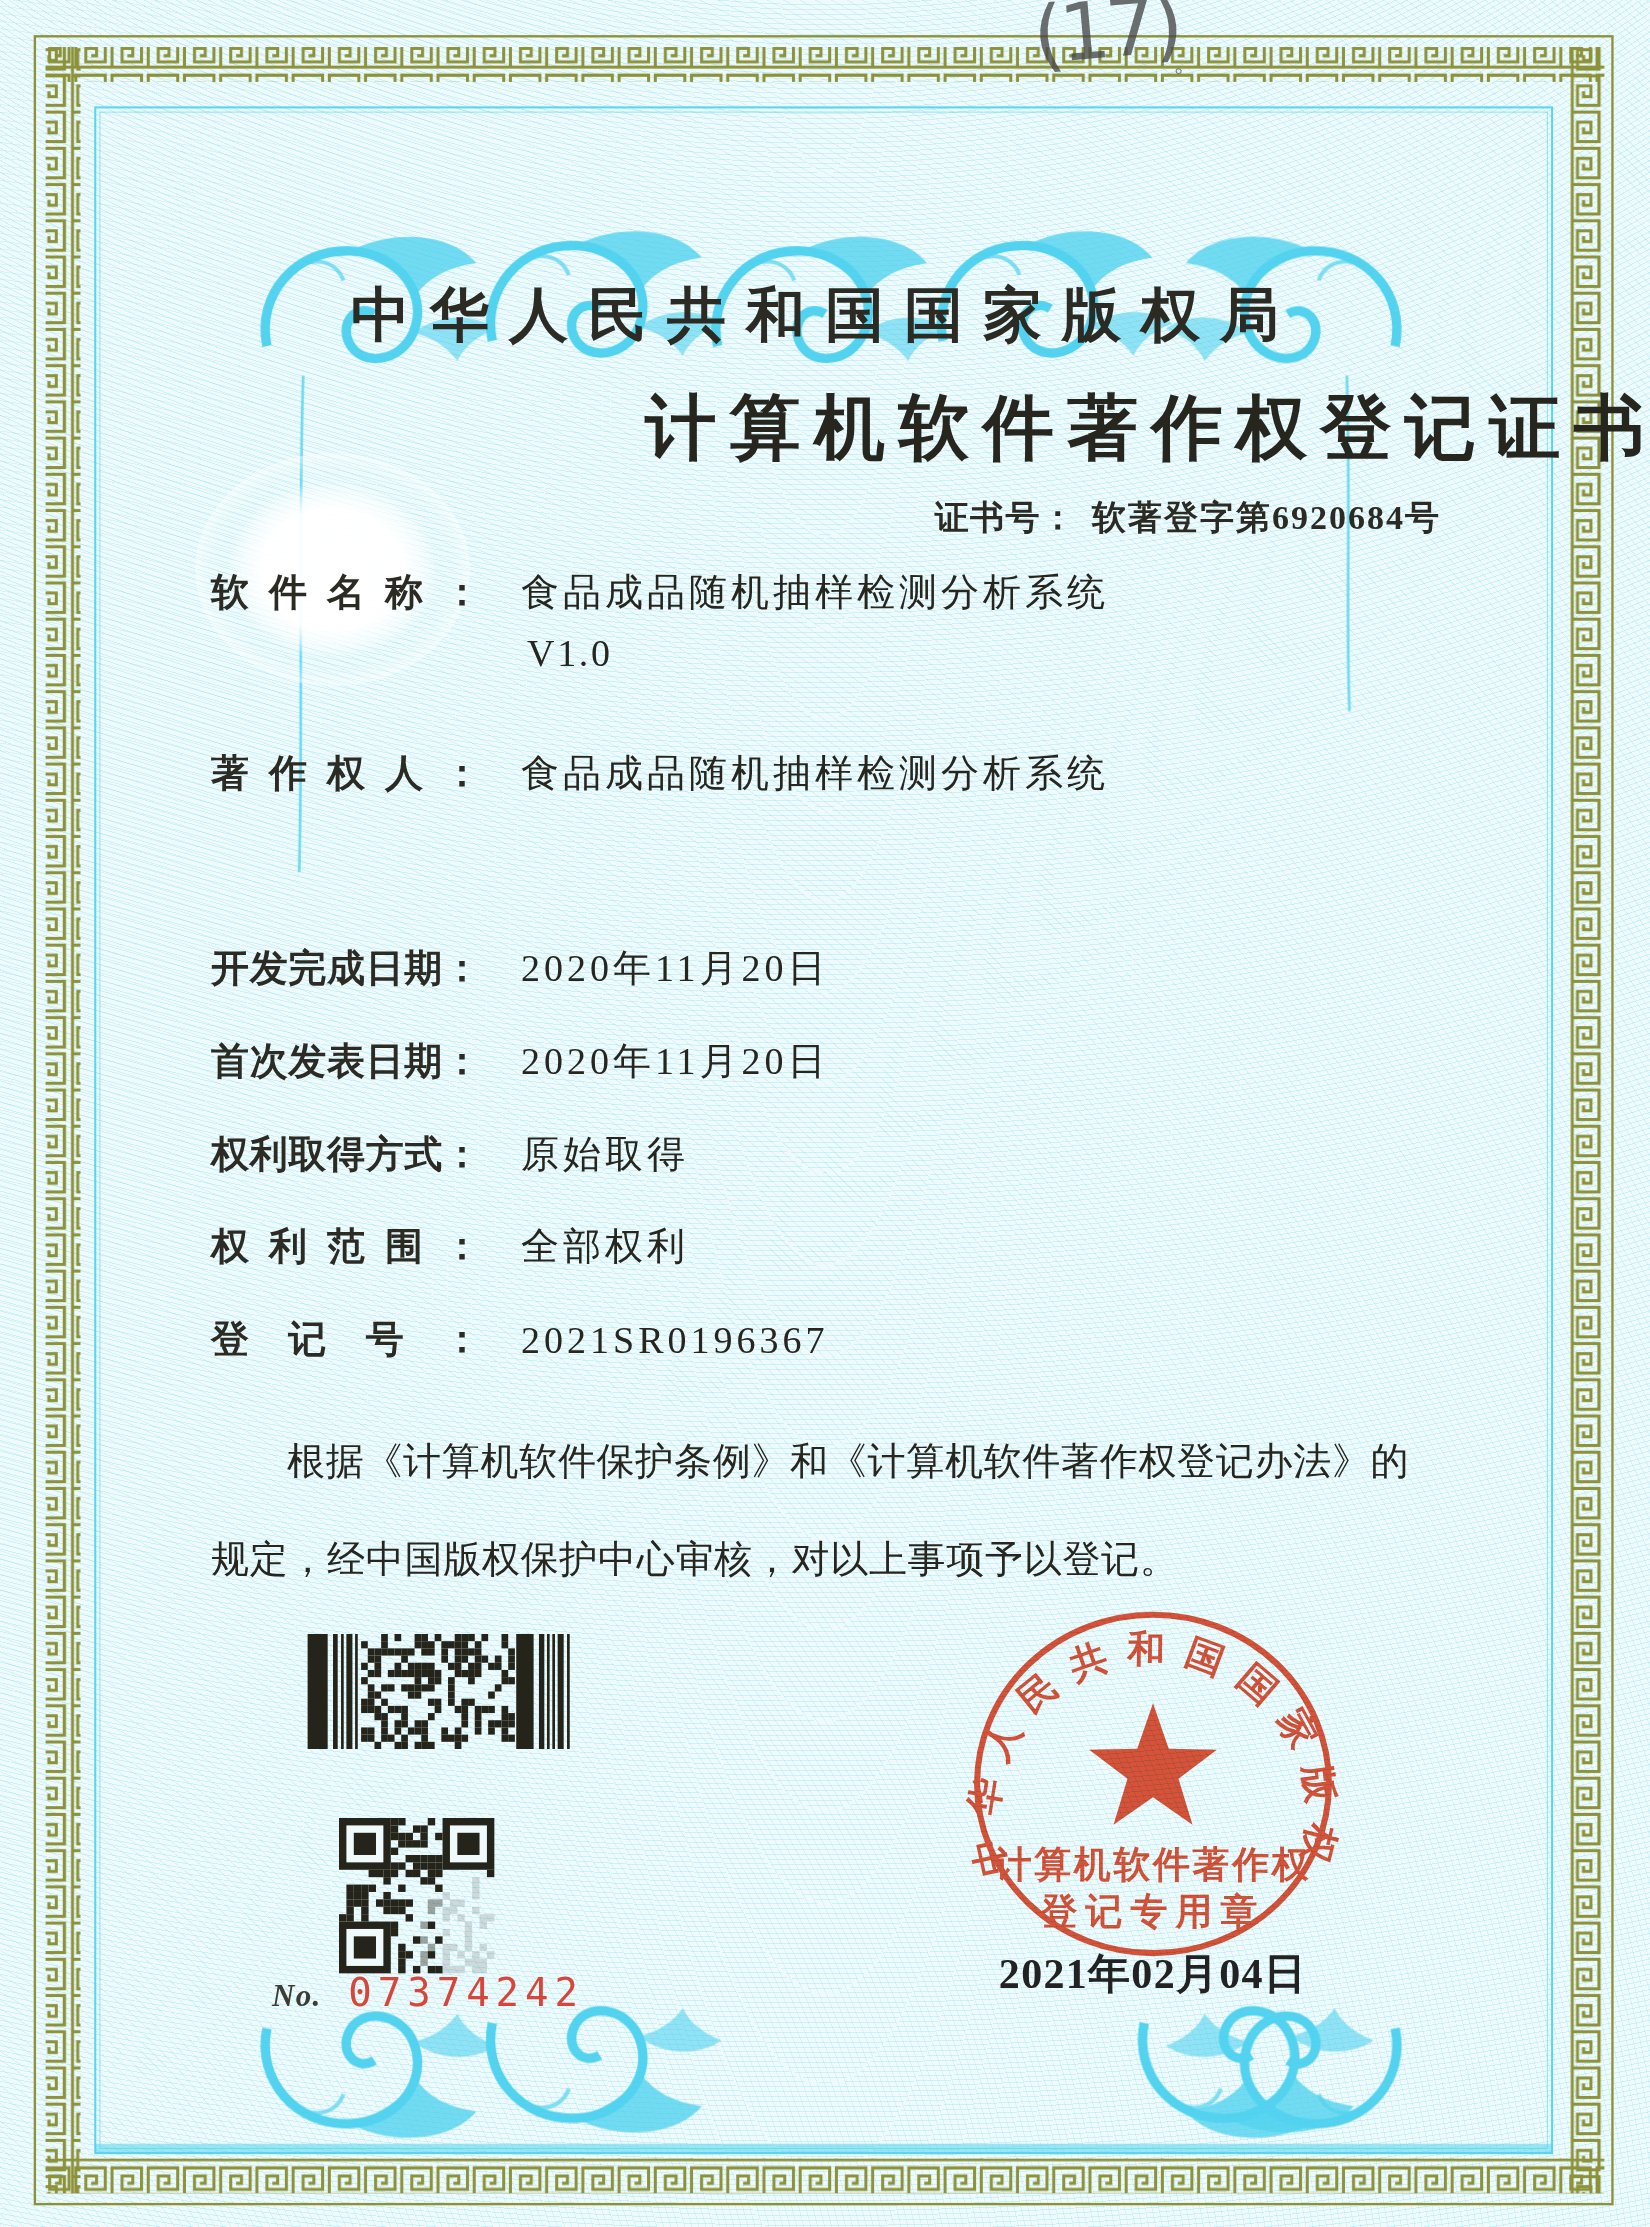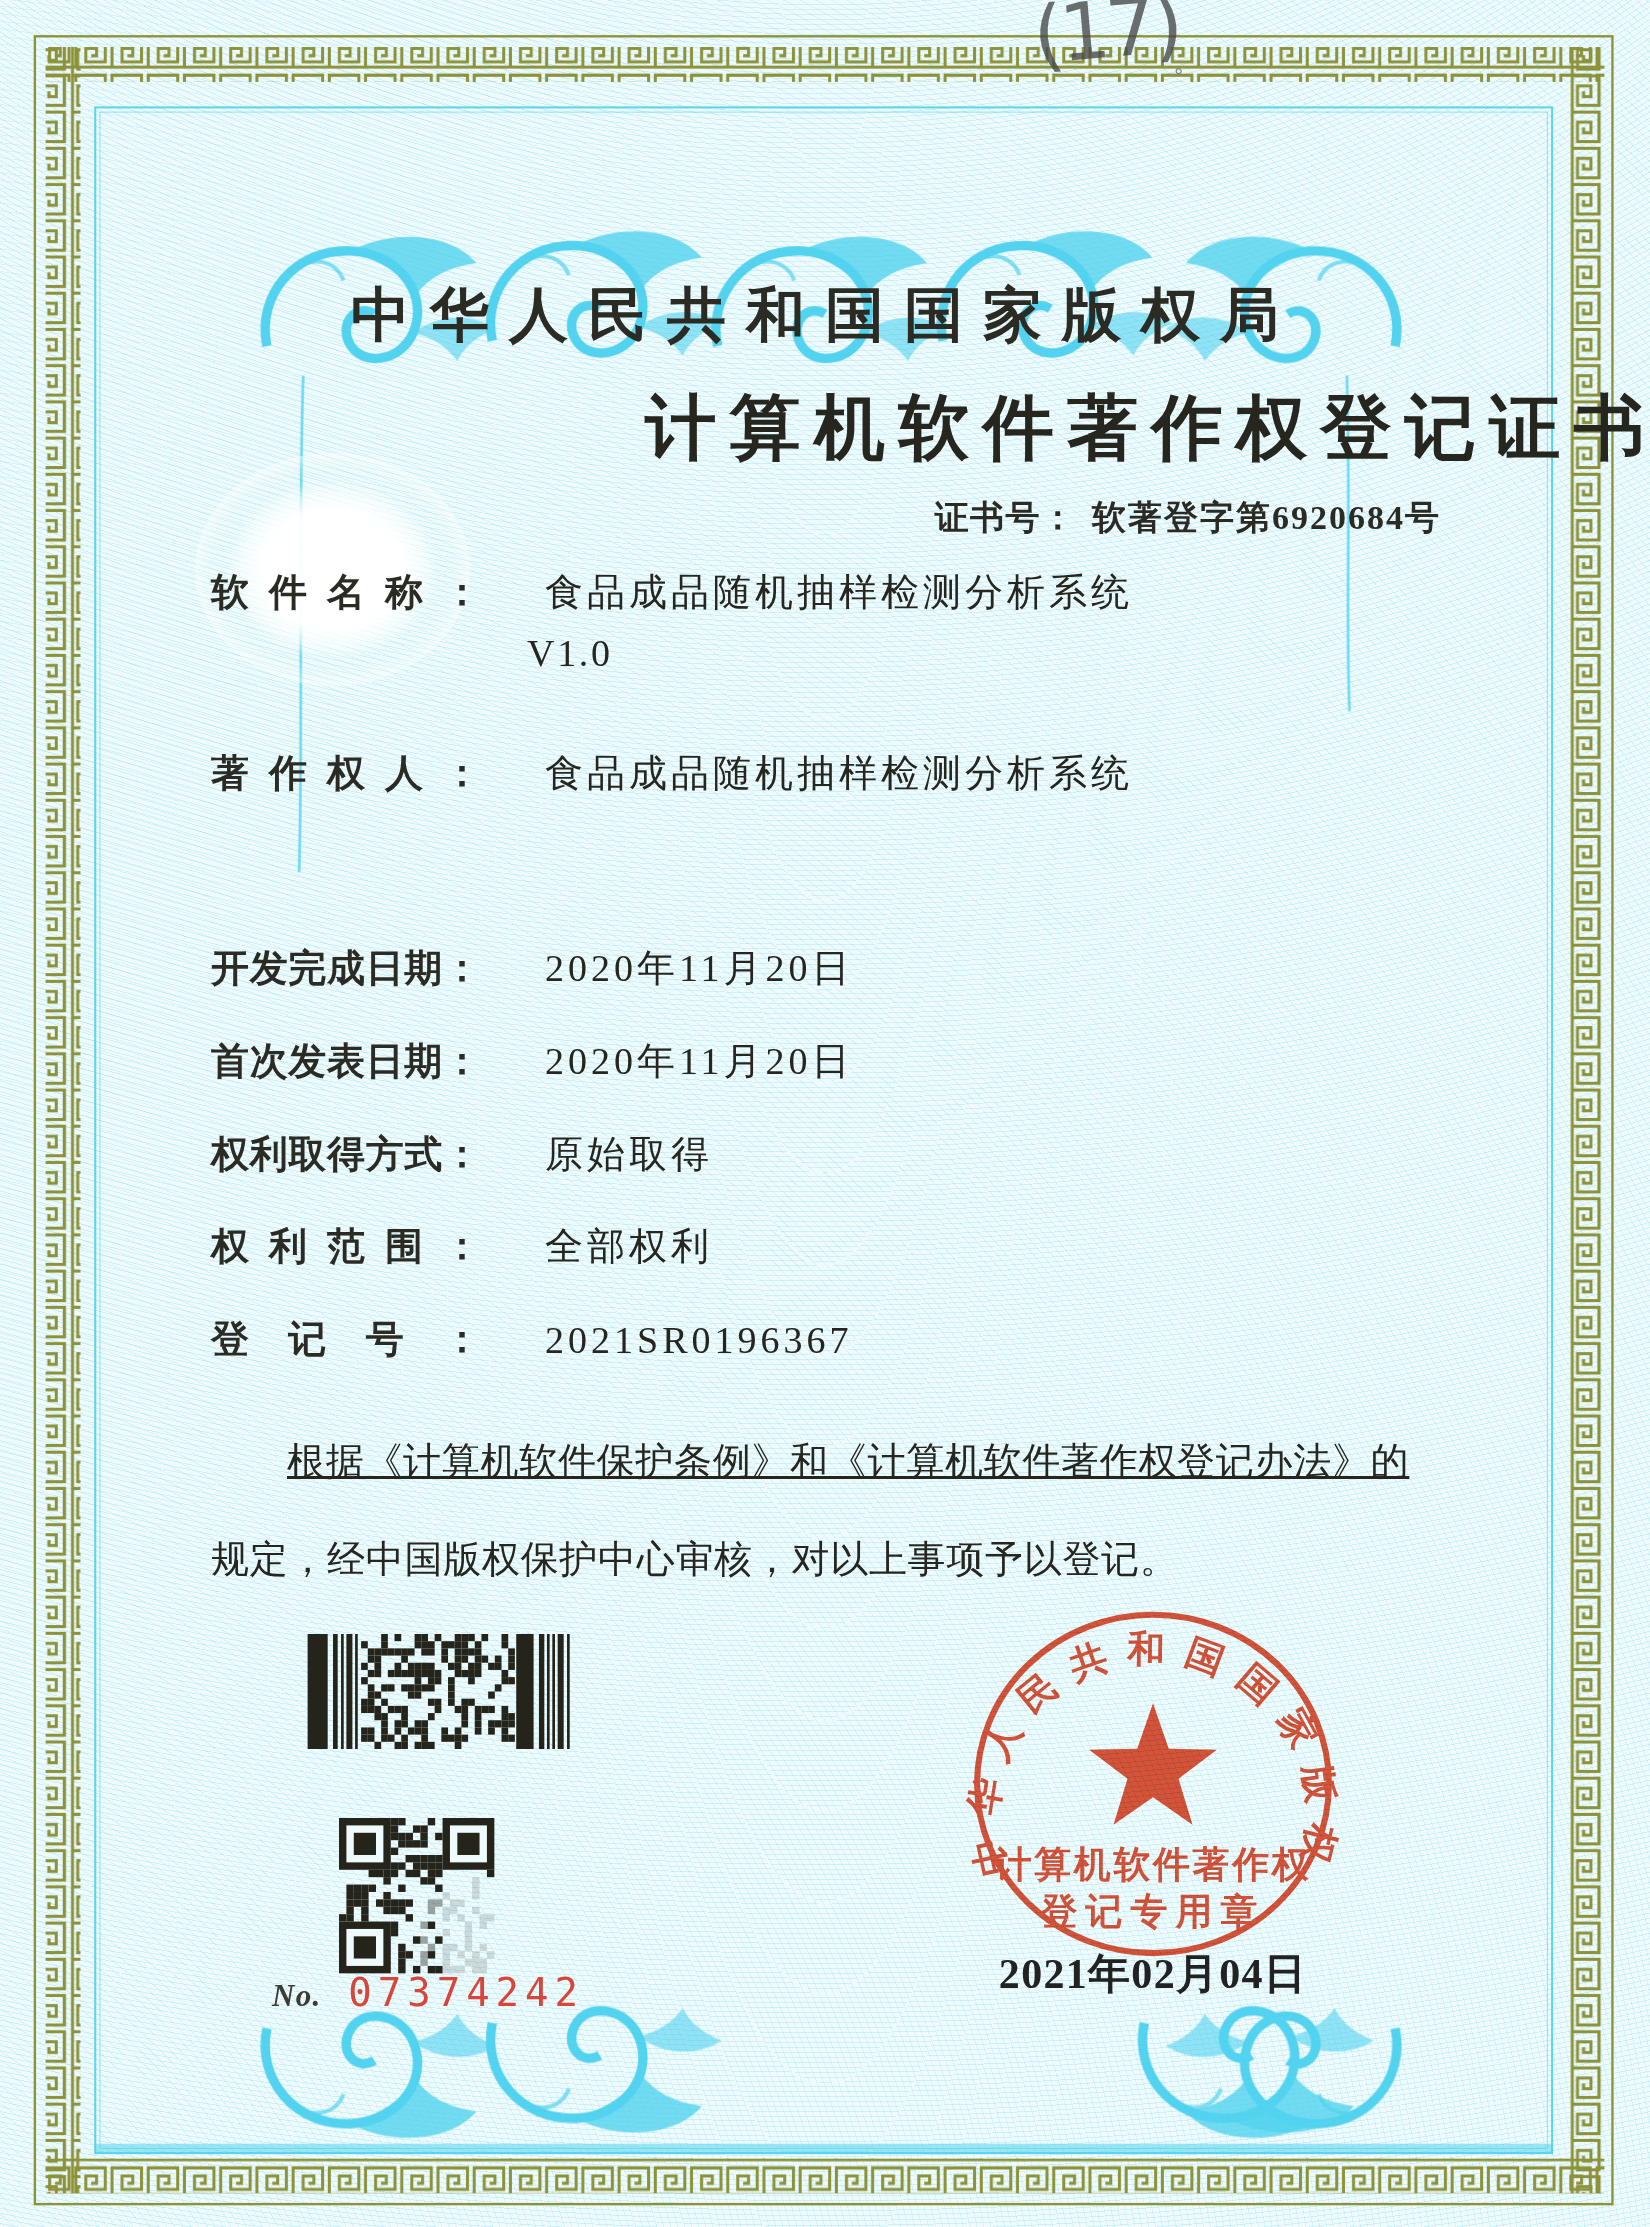--- a/index.html
+++ b/index.html
@@ -29,24 +29,24 @@
   .certno{
     position:absolute;right:209px;top:495px;
     font-size:34px;font-weight:700;letter-spacing:1.3px;white-space:nowrap;color:#2b2b24;
   }
   .certno .cv{font-weight:700;margin-left:16px;letter-spacing:2px;}
   .frow{position:absolute;left:211px;width:1261px;display:flex;align-items:center;white-space:nowrap;}
   .flab{
     display:inline-block;width:270px;font-size:38px;font-weight:700;color:#2b2b24;
     text-align:justify;text-align-last:justify;
   }
-  .fval{margin-left:64px;font-size:38px;letter-spacing:4px;color:#26261f;}
+  .fval{margin-left:40px;font-size:38px;letter-spacing:4px;color:#26261f;}
   .fval2{position:absolute;left:527px;top:631px;font-size:38px;letter-spacing:2.7px;color:#26261f;}
   .statement{position:absolute;left:211px;width:1245px;font-size:38px;letter-spacing:0.7px;color:#26261f;white-space:nowrap;}
-  .indent{padding-left:76px;text-decoration:underline;}
+  .indent{padding-left:76px;}
   .issue-date{
     position:absolute;left:965px;top:1946px;width:376px;text-align:center;
     font-size:42px;letter-spacing:1.3px;color:#222;font-weight:600;white-space:nowrap;
   }
   .no-line{position:absolute;left:272px;top:1970px;white-space:nowrap;}
   .no-label{font-size:31px;color:#3c3c35;font-weight:600;letter-spacing:1.3px;font-style:italic;}
   .no-value{
     font-family:"DejaVu Sans Mono","Liberation Mono",monospace;
     font-size:39px;color:#d8453b;letter-spacing:6px;margin-left:24px;font-weight:400;
   }

